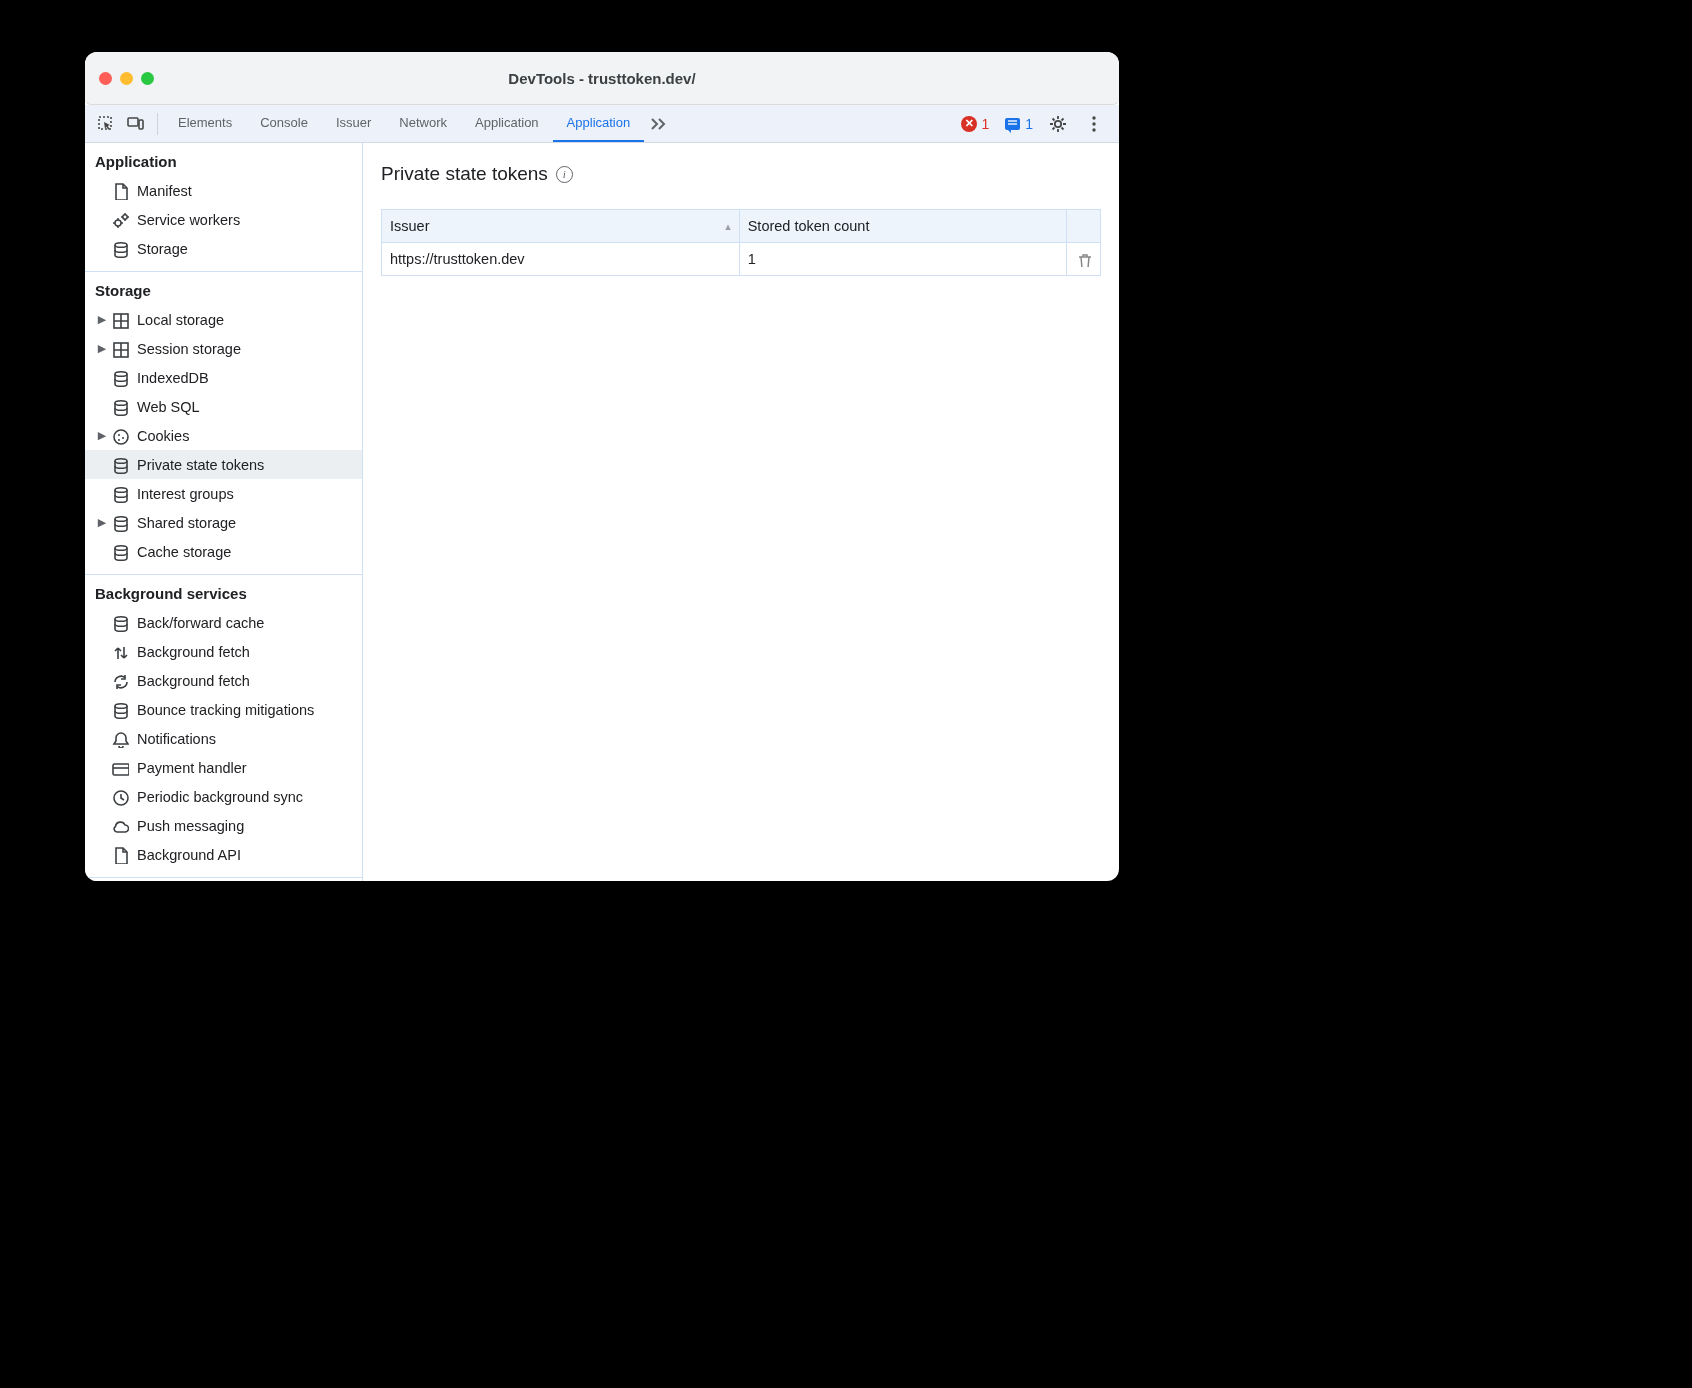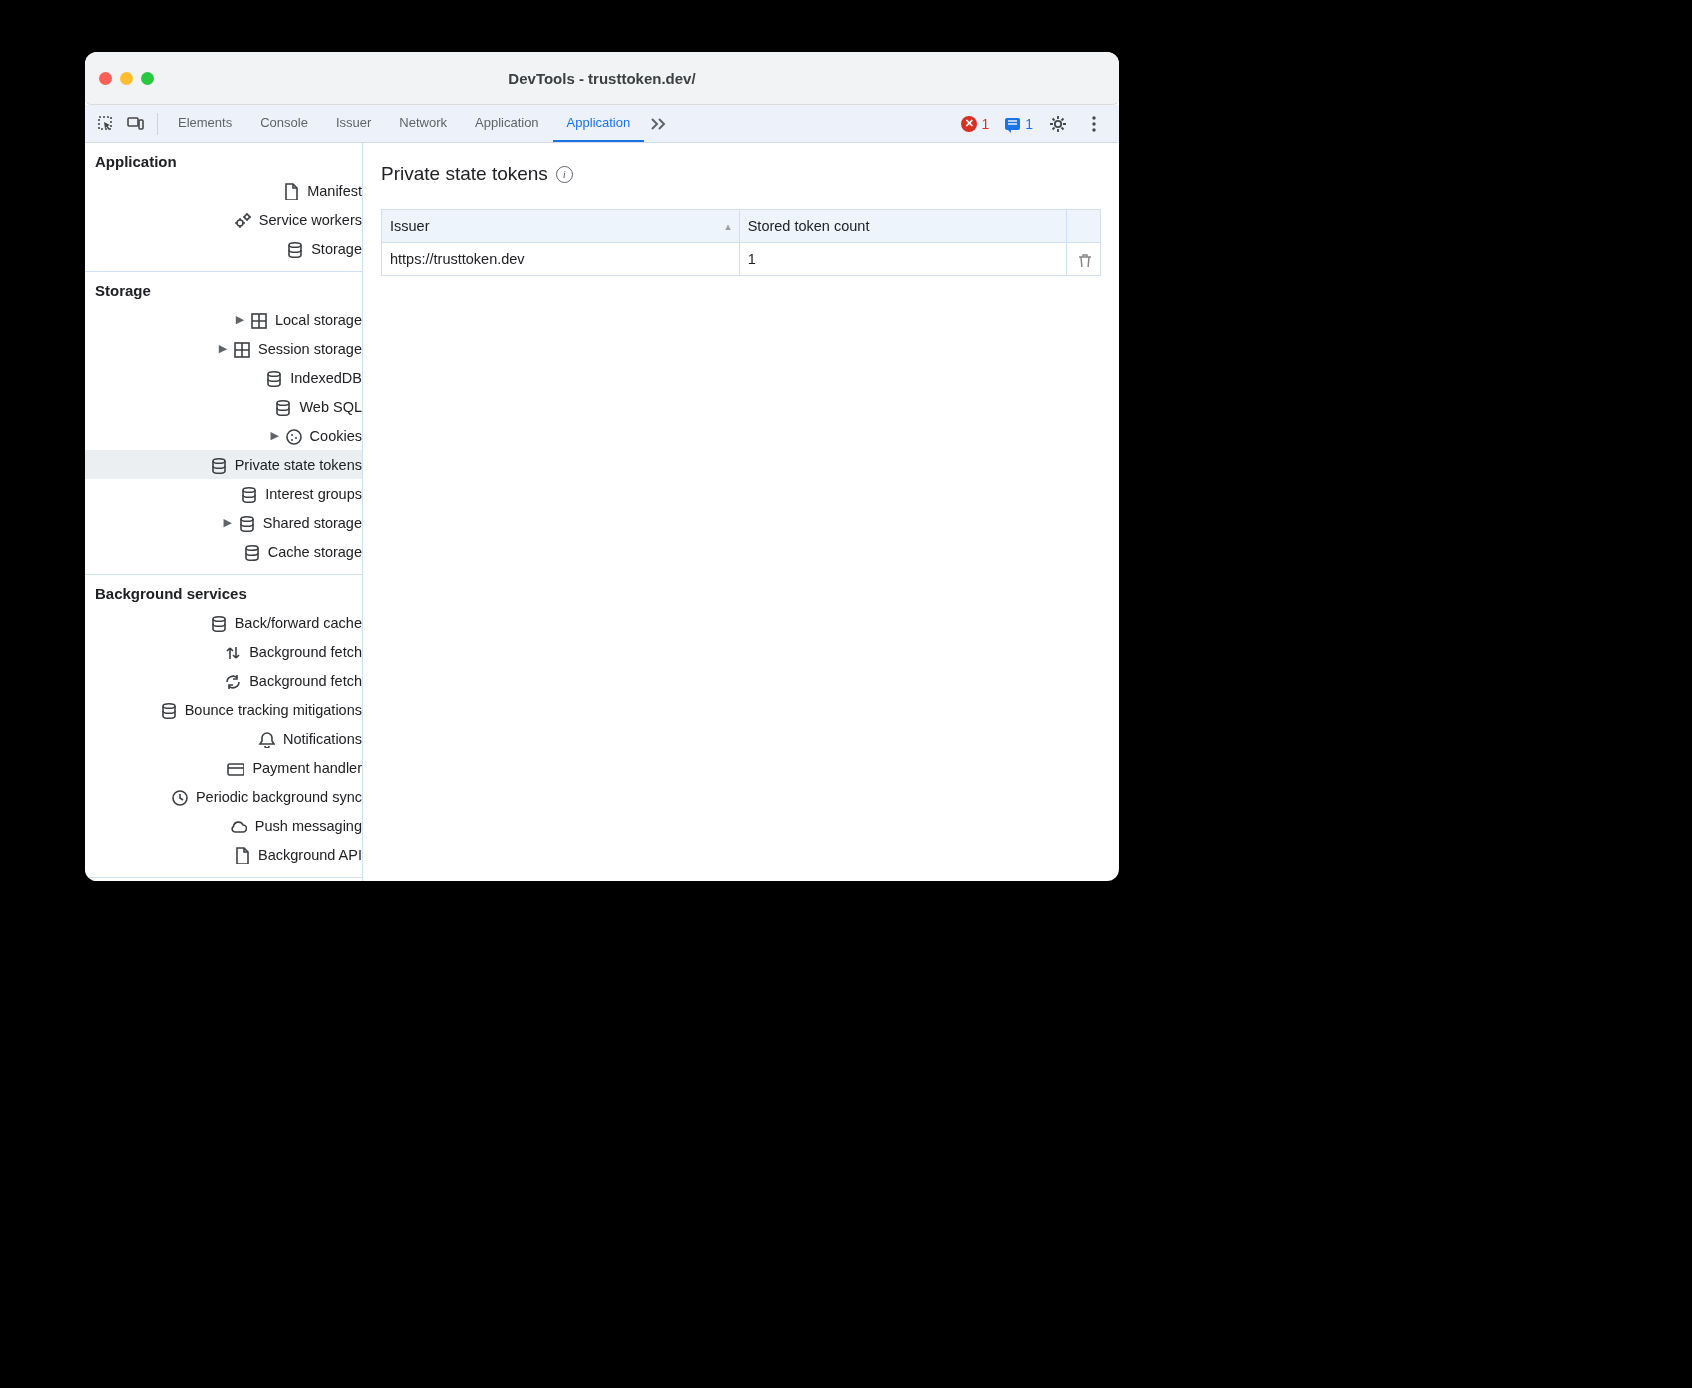--- a/index.html
+++ b/index.html
@@ -82,21 +82,20 @@
   .group-h {
     padding: 10px 10px 6px 10px;
     font-weight:600; font-size:15px; color:#202124;
   }
   .group { padding-bottom:8px; border-bottom:1px solid #cfe0f5; }
   .row {
     display:flex; align-items:center;
     height:29px; padding-left:10px;
     font-size:14.5px; color:#202124; cursor:pointer;
     white-space:nowrap;
-    justify-content:flex-end;
   }
   .row.selected { background:#eceff1; }
   .arrow {
     width:14px; display:inline-flex; justify-content:center; color:#5f6368; font-size:11px;
   }
   .arrow.none { visibility:hidden; }
   .ricon { width:22px; display:inline-flex; justify-content:center; color:#3c4043; margin-right:6px;}
   .main {
     flex:1; padding: 20px 18px; overflow:auto;
   }

